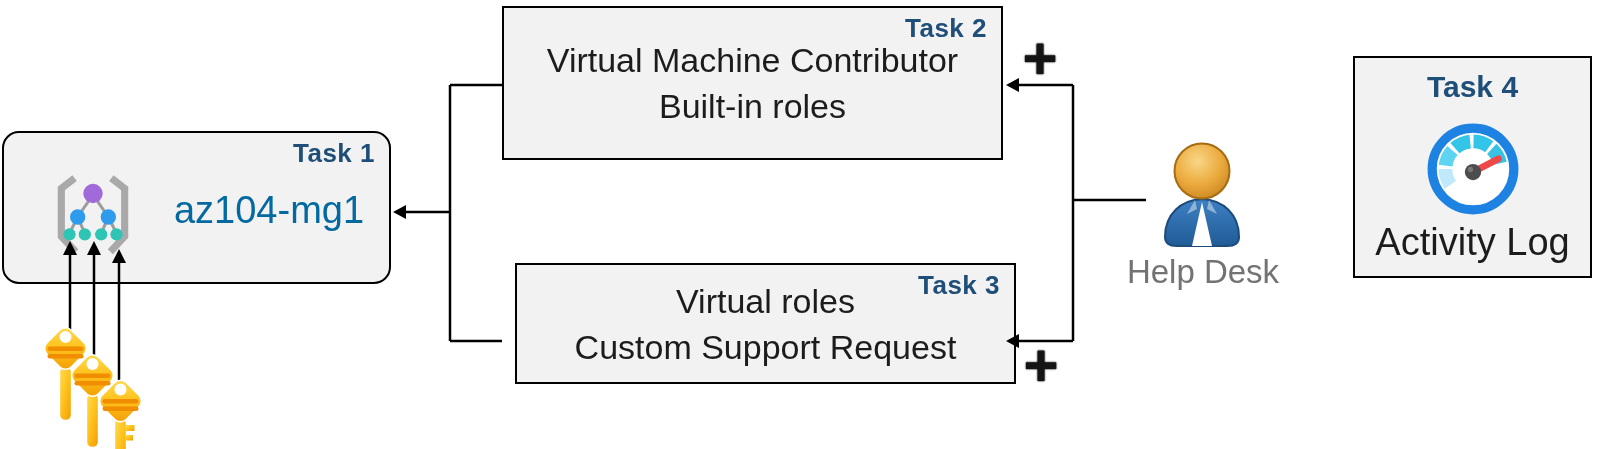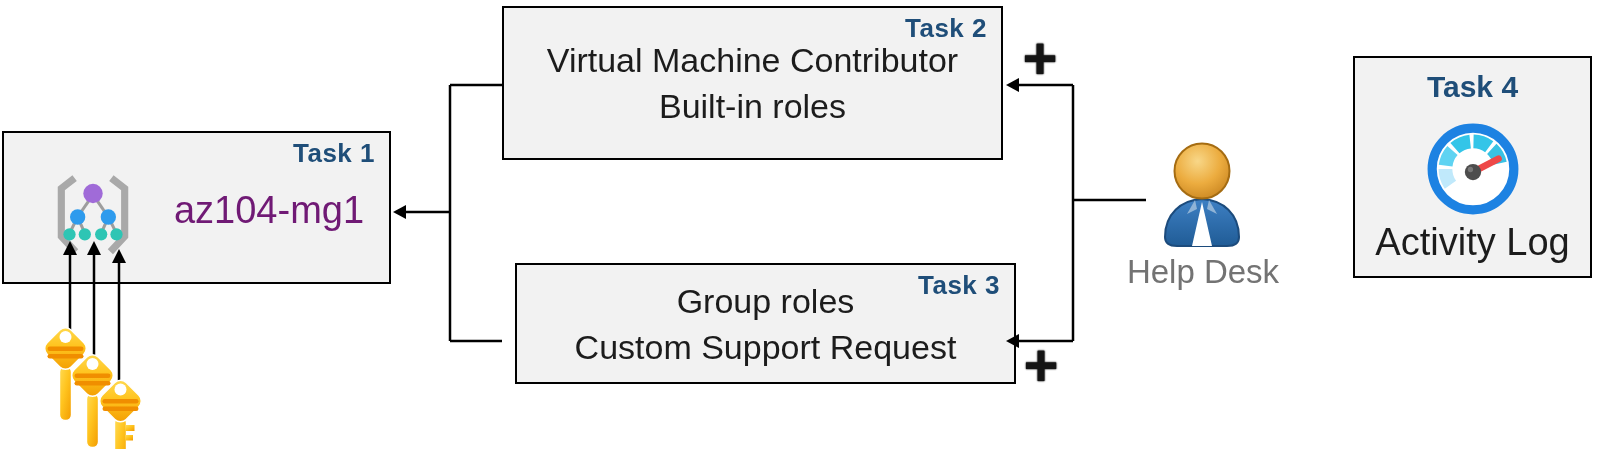--- a/index.html
+++ b/index.html
@@ -14,21 +14,21 @@
   .task-label{
     position:absolute;top:5px;right:14px;
     font-weight:bold;font-size:26px;color:#1F4E79;letter-spacing:0.5px;
   }
   .box-body{
     position:absolute;left:0;right:0;top:50%;transform:translateY(-50%);
     text-align:center;font-size:34px;line-height:1.36;color:#1c1c1c;
   }
   .t1-name{
     position:absolute;left:150px;top:56px;width:230px;text-align:center;
-    font-size:38px;color:#701a75;
+    font-size:38px;color:#0369a1;
   }
   .mg-icon{position:absolute;left:42px;top:40px;width:94px;height:88px;}
   .t4-label{
     position:absolute;top:12px;left:0;right:0;text-align:center;
     font-weight:bold;font-size:30px;color:#1F4E79;
   }
   .gauge-icon{position:absolute;left:50%;top:62px;transform:translateX(-50%);width:98px;height:98px;}
   .t4-name{
     position:absolute;bottom:12px;left:0;right:0;text-align:center;
     font-size:38px;color:#1c1c1c;
@@ -47,21 +47,21 @@
     text-shadow:0 0 1.6px #141414,0 0 1.6px #141414;
   }
   .plus-top{left:1040px;top:59px;}
   .plus-bottom{left:1041px;top:366px;}
 </style>
 </head>
 <body>
 
 <div class="canvas">
 
-  <div class="task-box" style="left:2px;top:131px;width:389px;height:153px;">
+  <div class="task-box" style="left:2px;top:131px;width:389px;height:153px;border-radius:17px;">
     <div class="task-label">Task 1</div>
     <svg class="mg-icon" viewBox="0 0 92 86">
       <g fill="none" stroke="#A9A9A9" stroke-width="7">
         <path d="M28,5 L15,15 L15,62 L29,77"></path>
         <path d="M64,5 L77,15 L77,62 L63,77"></path>
       </g>
       <g stroke="#9d9d9d" stroke-width="3">
         <line x1="46" y1="21" x2="31" y2="43"></line>
         <line x1="46" y1="21" x2="61" y2="43"></line>
         <line x1="31" y1="43" x2="23" y2="59"></line>
@@ -84,21 +84,21 @@
     <div class="task-label">Task 2</div>
     <div class="box-body">
       <div>Virtual Machine Contributor</div>
       <div>Built-in roles</div>
     </div>
   </div>
 
   <div class="task-box" style="left:502px;top:263px;width:501px;height:121px;margin-left:13px;">
     <div class="task-label">Task 3</div>
     <div class="box-body">
-      <div>Group roles</div>
+      <div>Virtual roles</div>
       <div>Custom Support Request</div>
     </div>
   </div>
 
   <div class="task-box" style="left:1353px;top:56px;width:239px;height:222px;border-width:2.5px;">
     <div class="t4-label">Task 4</div>
     <svg class="gauge-icon" viewBox="0 0 96 96">
       <circle cx="48" cy="48" r="40" fill="#ffffff" stroke="#1D82E2" stroke-width="9"></circle>
       <g fill="none" stroke-width="13.5">
         <path d="M25.9,63.5 A27 27 0 0 1 21,48" stroke="#C0E9FB"></path>

